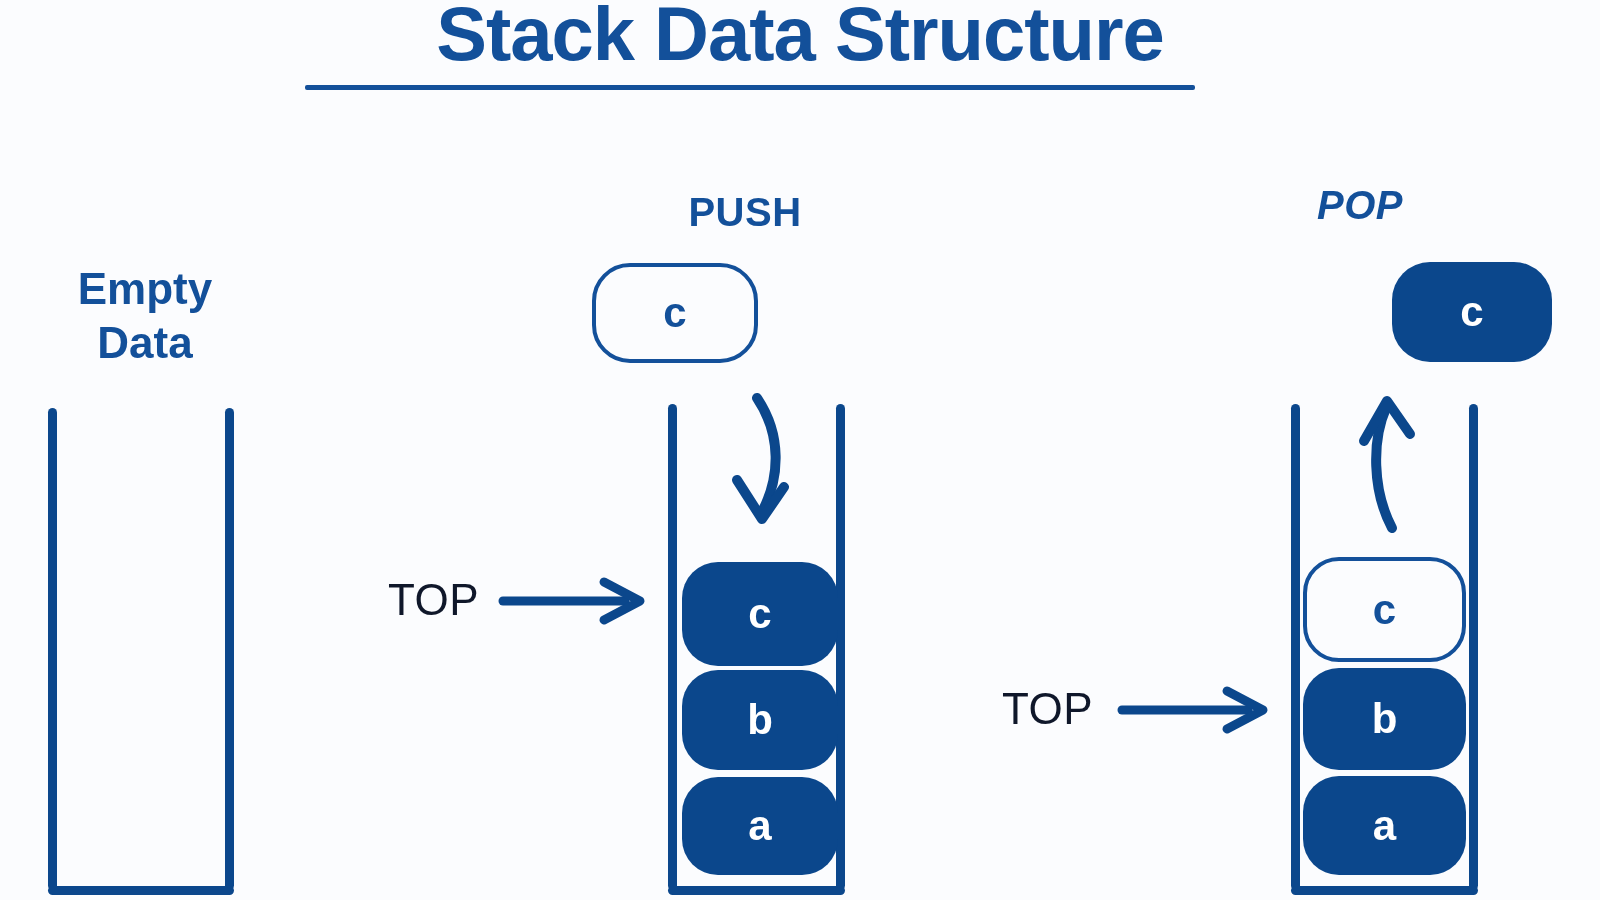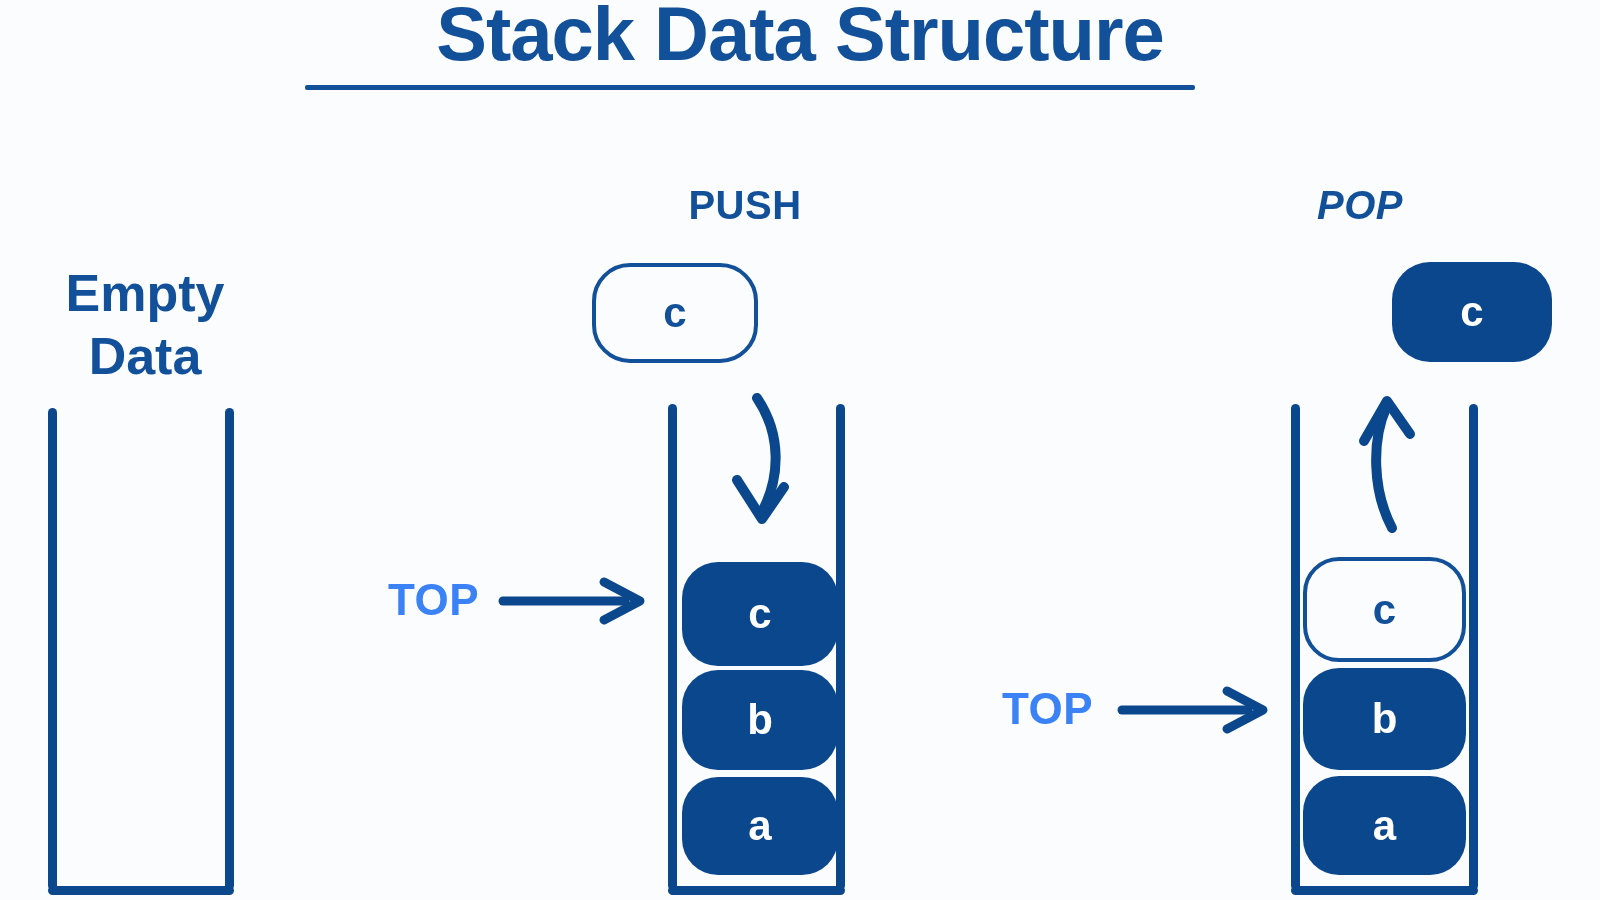--- a/index.html
+++ b/index.html
@@ -44,30 +44,30 @@
 
   
   .section-heading {
     font-size: 40px;
     font-weight: bold;
     color: #13509a;
     letter-spacing: 0.5px;
     text-align: center;
     line-height: 1.0;
   }
-  #push-heading { left: 600px; top: 185px; width: 290px; text-align: center; }
+  #push-heading { left: 600px; top: 192px; width: 290px; text-align: center; }
   #pop-heading  { left: 1215px; top: 185px; width: 290px; font-style: italic; }
 
   
   #empty-stack-label {
     left: 20px;
     top: 262px;
     width: 250px;
     text-align: center;
-    font-size: 52px;
+    font-size: 44px;
     font-weight: bold;
     color: #13509a;
     line-height: 1.22;
   }
 
   
   .stack-container { }
   .wall {
     position: absolute;
     width: 9px;
@@ -148,22 +148,22 @@
     background: #0b478c;
     color: #ffffff;
     display: flex; align-items: center; justify-content: center;
     font-size: 42px; font-weight: bold;
     box-sizing: border-box;
   }
 
   
   .top-label {
     font-size: 44px;
-    font-weight: bold;
-    color: #3b82f6;
+    font-weight: normal;
+    color: #0f172a;
     letter-spacing: 0.5px;
     line-height: 1.0;
     text-align: center;
   }
   #push-top-label { left: 388px; top: 578px; }
   #pop-top-label  { left: 1002px; top: 687px; }
 
   
   svg.arrow-layer {
     position: absolute;

